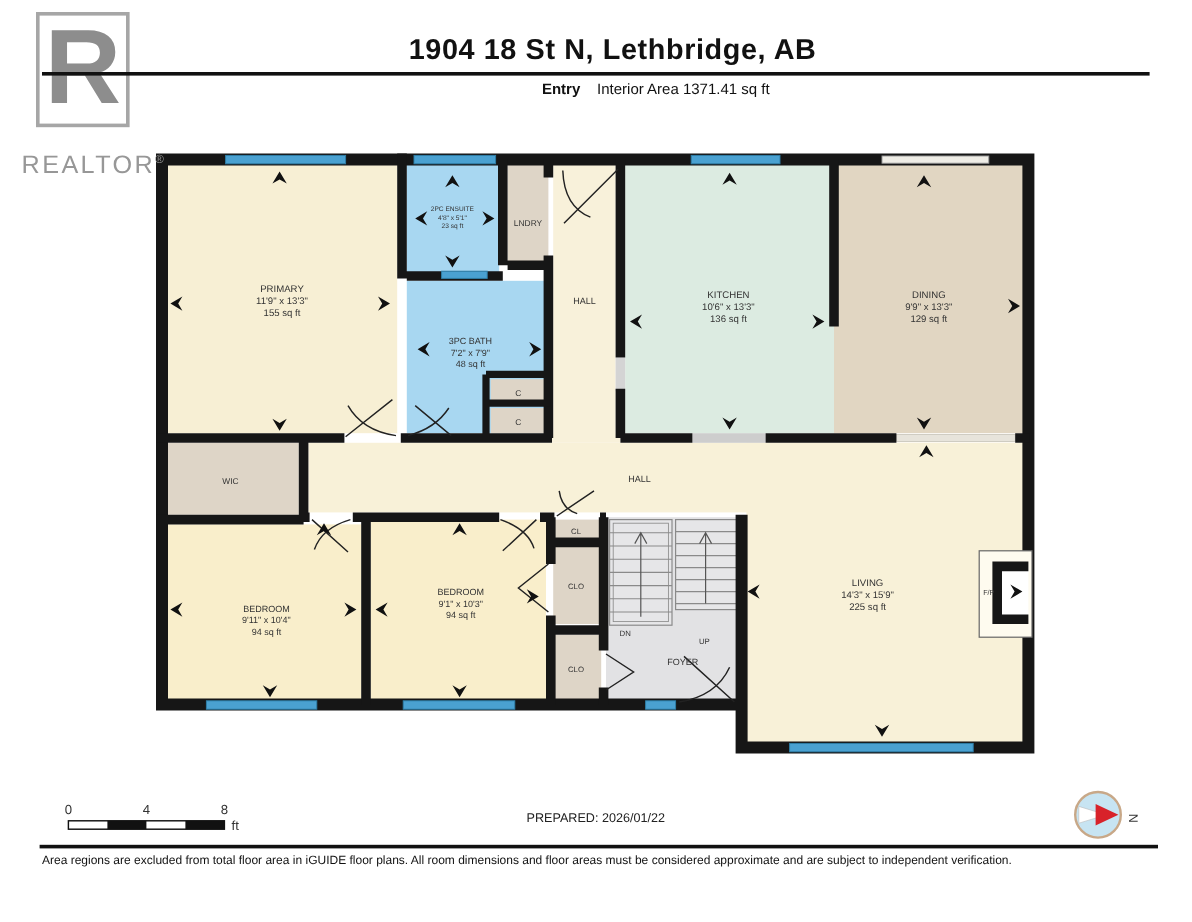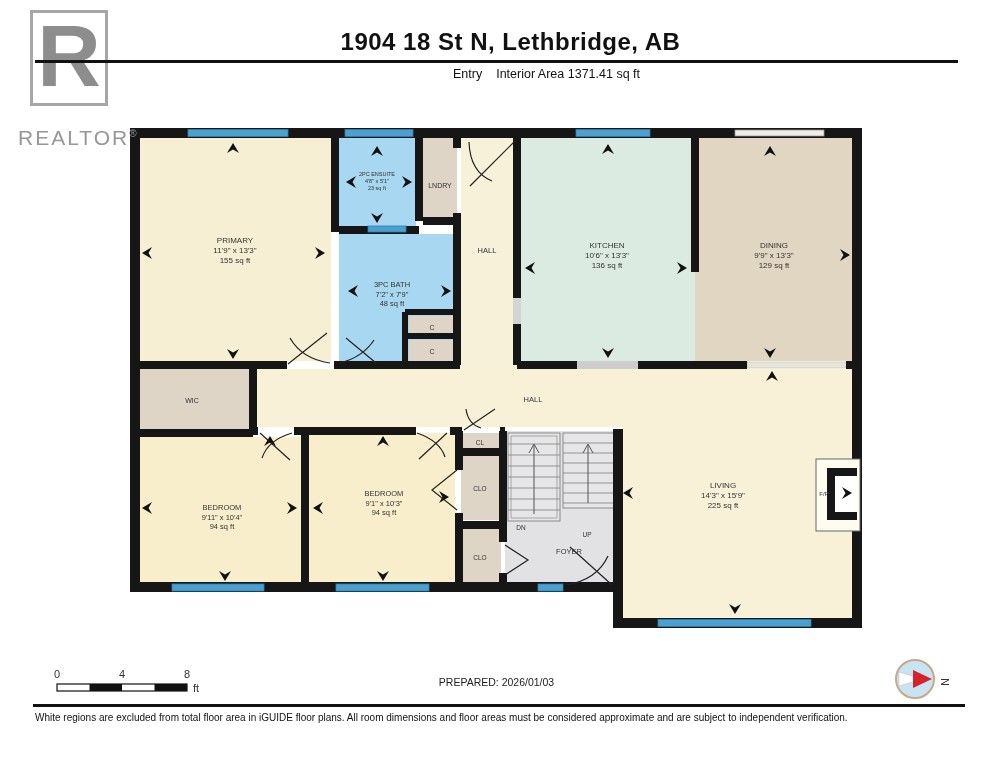--- a/index.html
+++ b/index.html
@@ -7,21 +7,21 @@
               font-family:"Liberation Sans", sans-serif; position:relative; }
   .page { position:absolute; inset:0; }
 
   
   .title { position:absolute; top:28px; left:0; width:993px; text-align:center;
            font-size:24px; font-weight:bold; color:#111; letter-spacing:.5px;padding-left:28px; }
   .header-rule { position:absolute; top:60px; left:35px; width:923px; height:3px;
                  background:#111; z-index:6; }
   .subtitle { position:absolute; top:67px; left:0; width:993px; text-align:center;
               font-size:12.5px; color:#111; transform:translateX(50px); }
-  .subtitle .floor { font-weight:normal; margin-right:14px; }
+  .subtitle .floor { font-weight:bold; margin-right:14px; }
 
   
   .logo { position:absolute; top:10px; left:18px; z-index:4; }
   .logo-box { width:78px; height:96px; border:3px solid #a6a6a6; margin-left:12px;
               display:flex; align-items:center; justify-content:center; background:#fff; }
   .logo-r { font-size:88px; font-weight:bold; color:#8d8d8d; line-height:1;
             transform:translateY(-2px); }
   .logo-word { margin-top:20px; font-size:21px; color:#979797; letter-spacing:2px;
                font-weight:400; }
   .logo-word sup { font-size:10px; }
@@ -207,16 +207,16 @@
       <text x="193" y="692" font-size="11" fill="#111">ft</text>
     </g>
     <g>
       <circle cx="915" cy="679" r="19" fill="#C7E4F2" stroke="#C8A888" stroke-width="2"></circle>
       <polygon points="899,672 922,679 899,686" fill="#ffffff" stroke="#bbb" stroke-width="0.5"></polygon>
       <polygon points="913,670 932,679 913,688" fill="#D8222A"></polygon>
       <text x="941" y="682" font-size="10.5" fill="#222" transform="rotate(90,941,682)" text-anchor="middle">N</text>
     </g>
   </svg>
 
-  <div class="prepared">PREPARED: 2026/01/03</div>
+  <div class="prepared">PREPARED: 2026/01/22</div>
   <div class="footer-rule"></div>
-  <div class="disclaimer">White regions are excluded from total floor area in iGUIDE floor plans. All room dimensions and floor areas must be considered approximate and are subject to independent verification.</div>
+  <div class="disclaimer">Area regions are excluded from total floor area in iGUIDE floor plans. All room dimensions and floor areas must be considered approximate and are subject to independent verification.</div>
 </div>
 
 </body></html>

